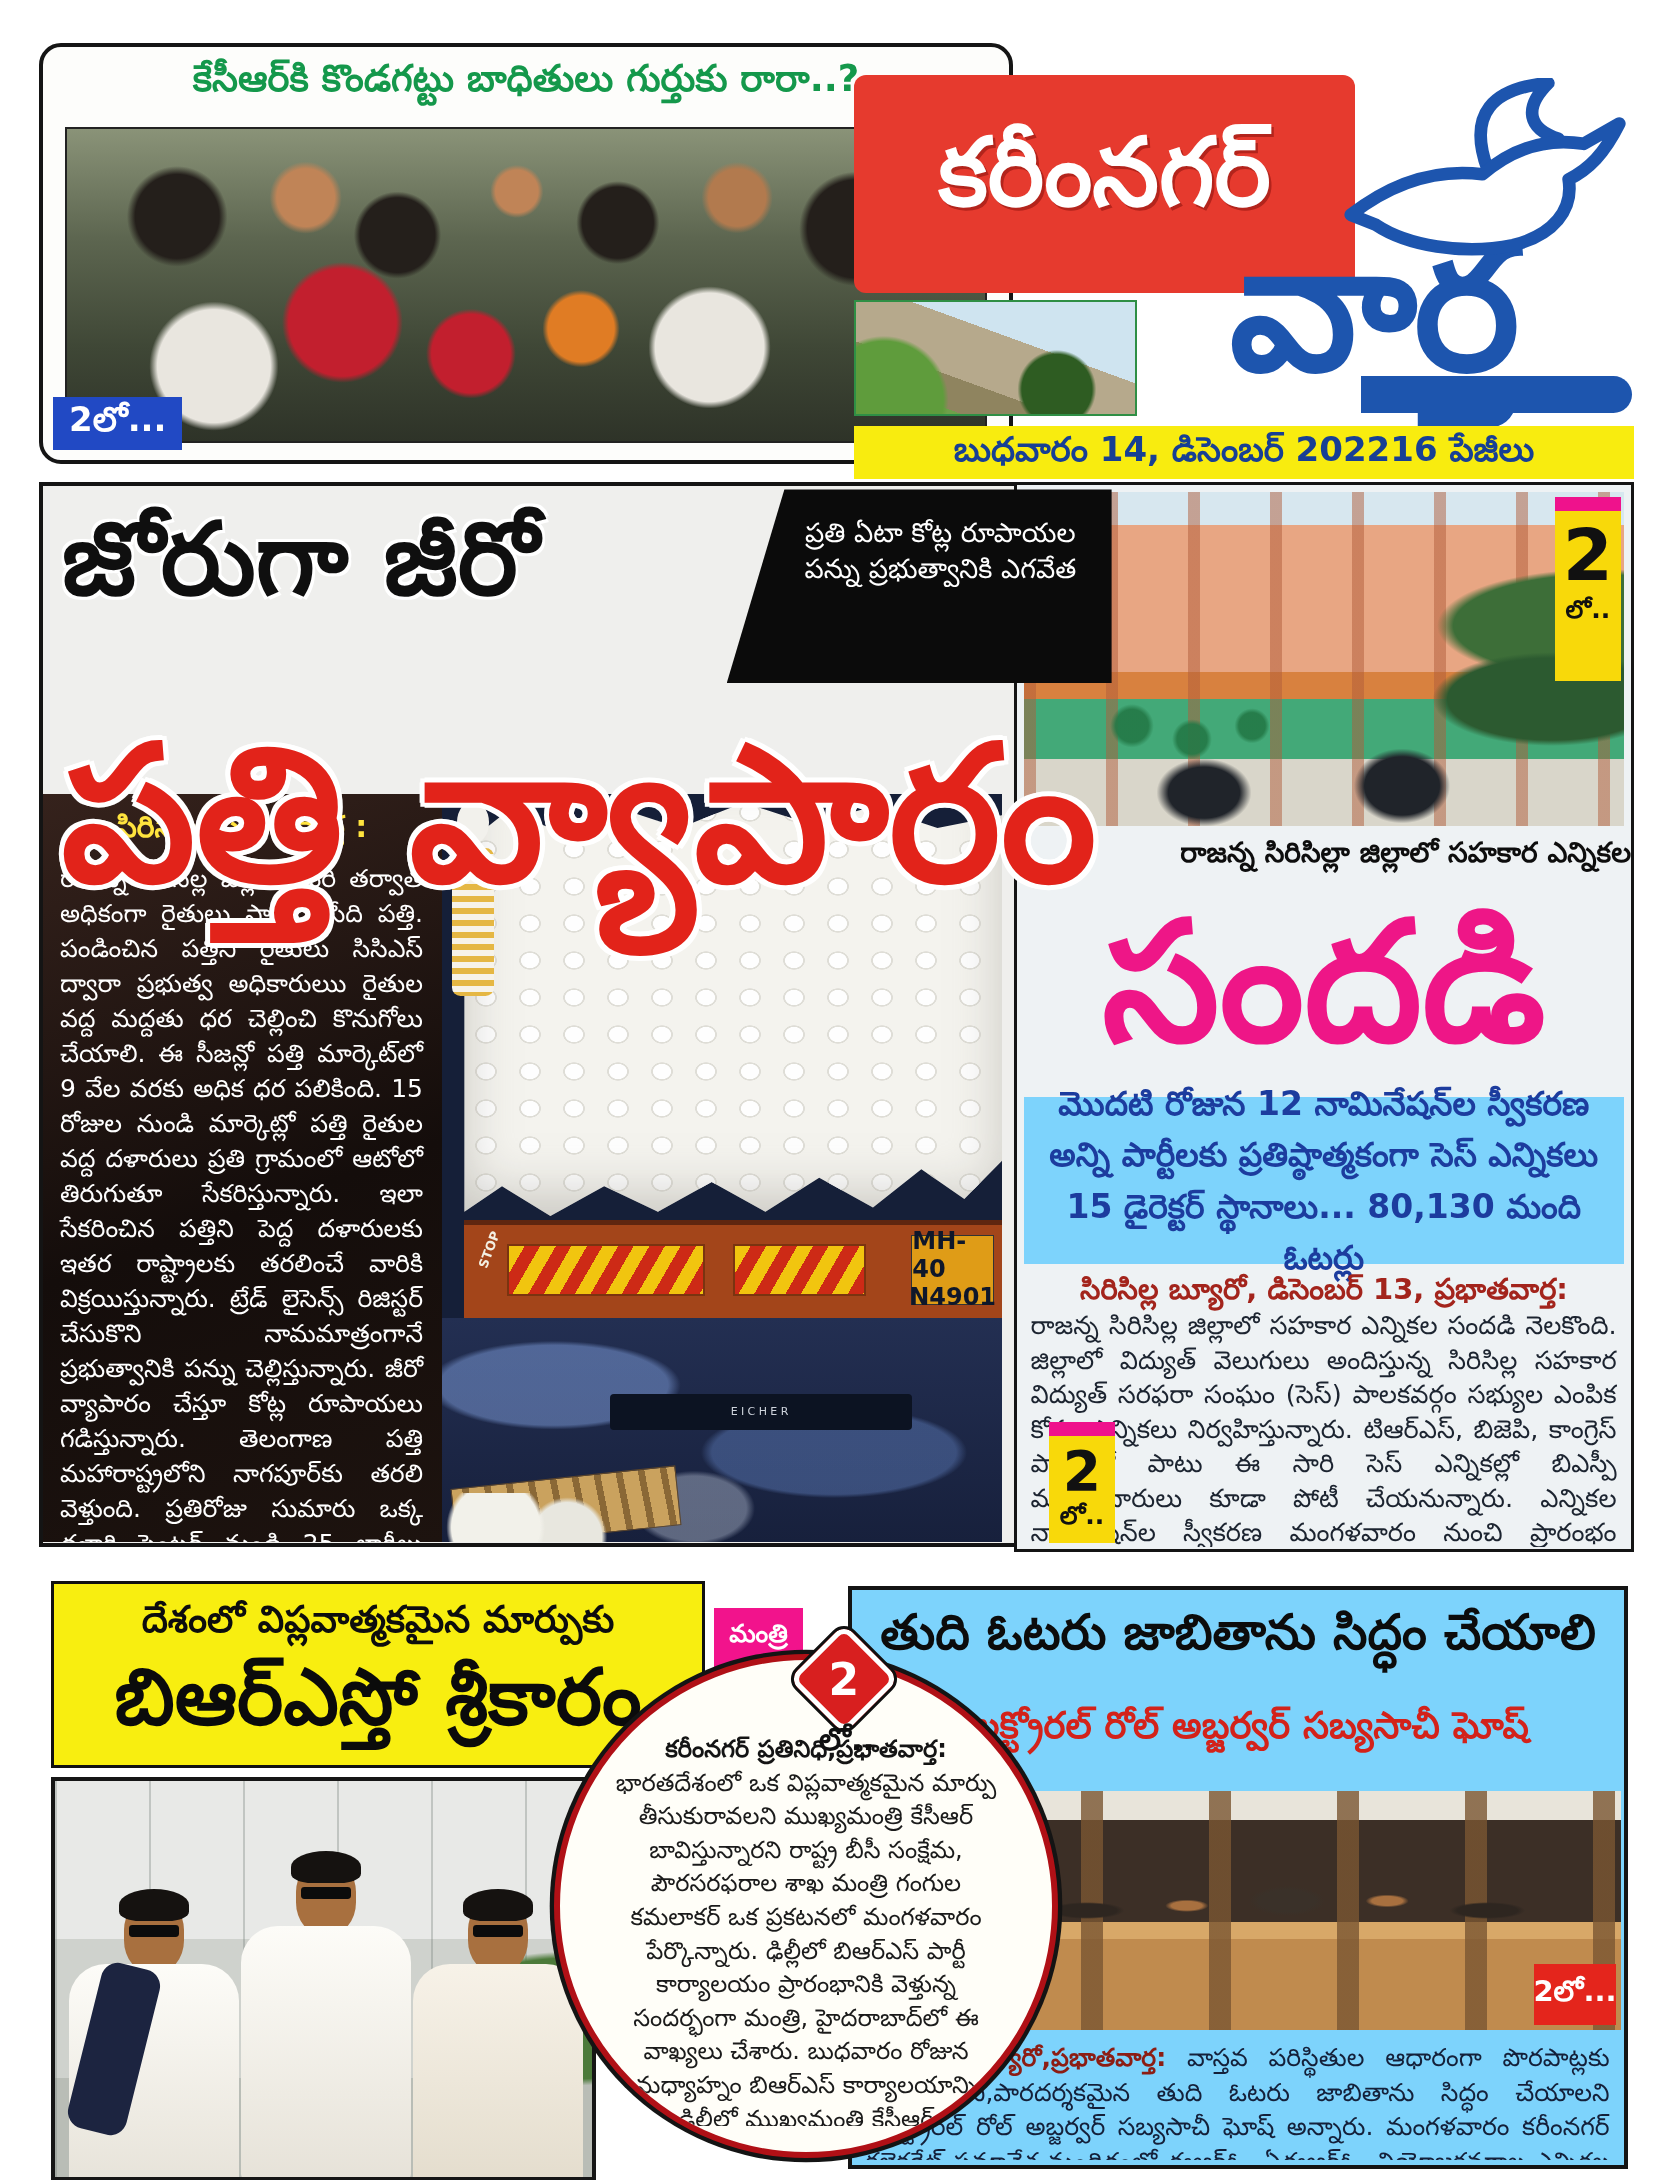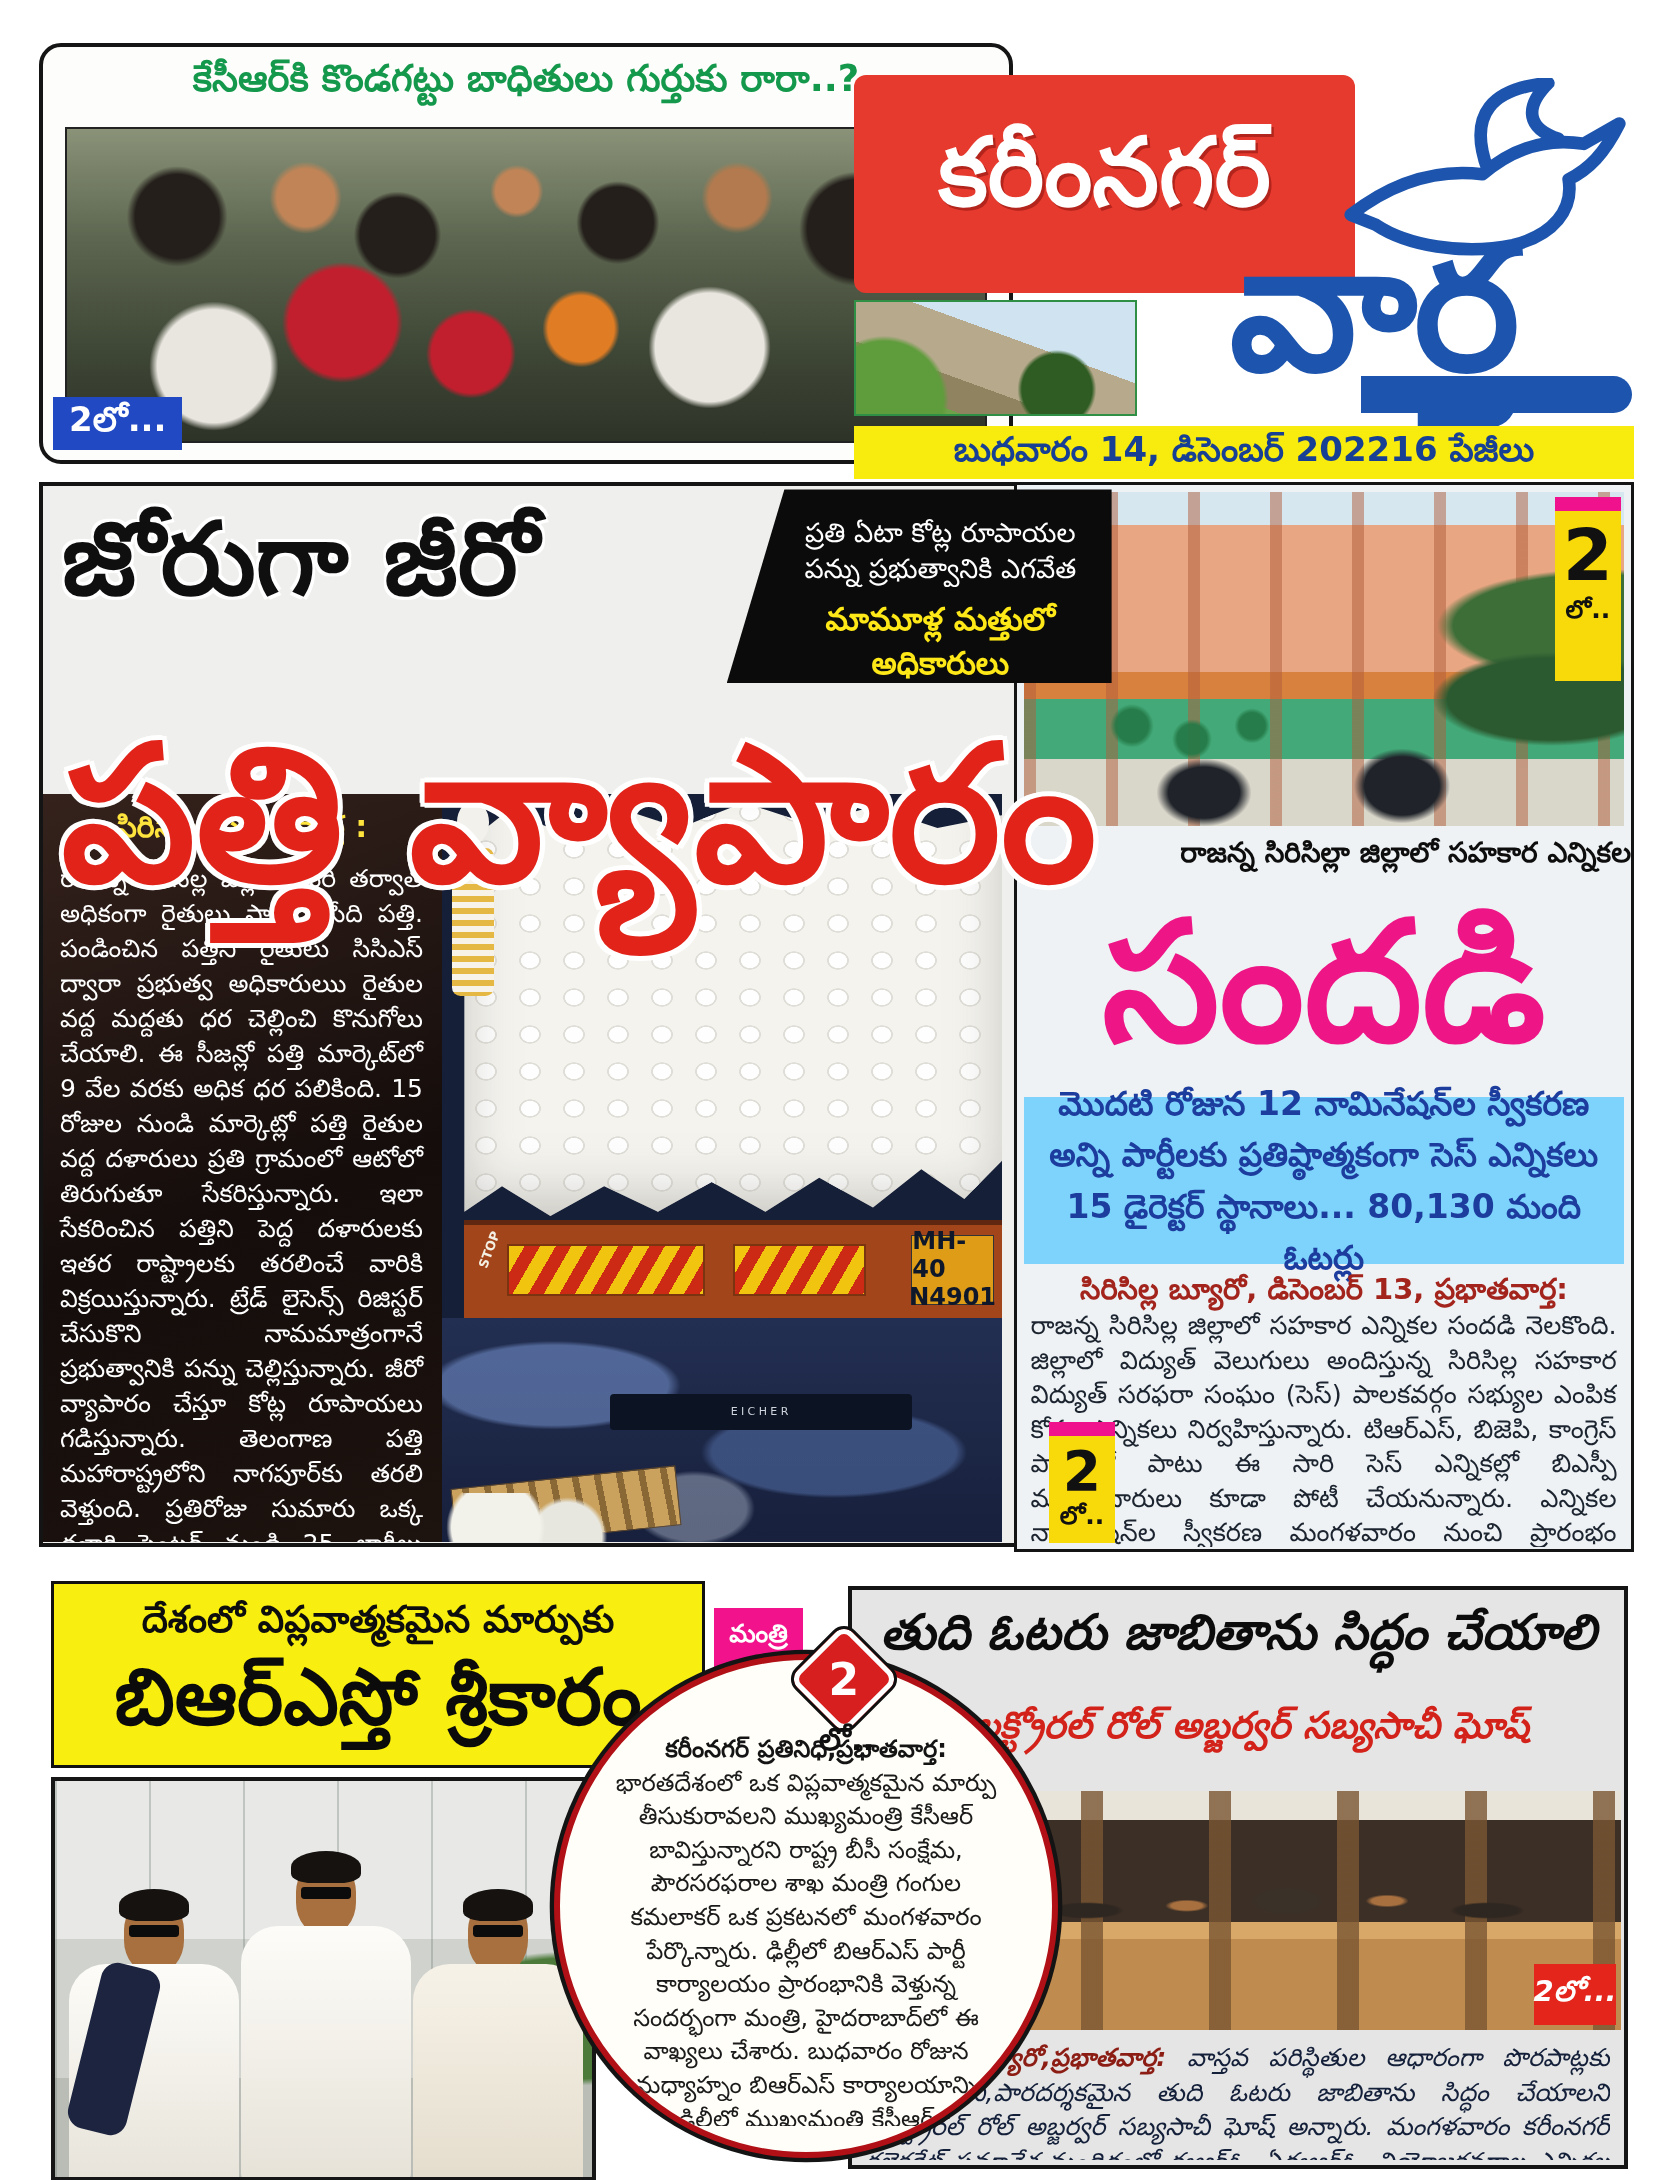--- a/index.html
+++ b/index.html
@@ -157,22 +157,22 @@
   .p2{left:186px;bottom:-5.1px;} .p2 .torso{height:256px;}
   .p3{left:358px;} .p3 .torso{background:linear-gradient(#f7f2e8,#e3dccc);}
 
   .circle-panel{left:554px;top:1654px;width:504px;height:504px;border-radius:50%;background:#fffef8;
      border:6.8px solid #b01016;box-shadow:0 0 0 4.3px #141414;z-index:6;box-sizing:border-box;overflow:hidden;}
   .circle-text{position:absolute;left:49px;right:49px;top:73px;bottom:25.6px;text-align:center;
      font-size:24px;line-height:1.4;color:#1b1b1b;overflow:hidden;}
   .circle-text b{font-weight:800;color:#141414;}
 
   
-  .voter-box{left:848px;top:1586px;width:780px;height:583px;border:4.3px solid #141414;background:#e5e5e5;
-     box-sizing:border-box;overflow:hidden;z-index:1;font-style:italic;}
+  .voter-box{left:848px;top:1586px;width:780px;height:583px;border:4.3px solid #141414;background:#7dd3fc;
+     box-sizing:border-box;overflow:hidden;z-index:1;}
   .voter-h{left:0;top:13.6px;width:100%;text-align:center;font-size:49px;font-weight:900;color:#0c0c0c;}
   .voter-sub{left:0;top:114px;width:100%;text-align:center;font-size:37px;font-weight:800;color:#d3221a;}
   .meeting-photo{left:101px;top:201px;width:668px;height:239px;overflow:hidden;
      background:
        radial-gradient(ellipse at 50% 46%,#3a3129 0 6%,transparent 8%),
        radial-gradient(ellipse at 35% 48%,#a8703f 0 2.5%,transparent 3.5%),
        radial-gradient(ellipse at 50% 44%,#a8703f 0 2.5%,transparent 3.5%),
        radial-gradient(ellipse at 65% 46%,#a8703f 0 2.5%,transparent 3.5%),
        radial-gradient(ellipse at 20% 50%,#2e2620 0 4%,transparent 5%),
        radial-gradient(ellipse at 80% 50%,#2e2620 0 4%,transparent 5%),
@@ -207,21 +207,20 @@
   <div class="abs dam-photo"></div>
   <div class="abs date-bar">
     <span>బుధవారం 14, డిసెంబర్ 2022</span>
     <span>16 పేజీలు</span>
   </div>
 
   <div class="abs cotton-box">
     <div class="abs cotton-kicker">జోరుగా జీరో</div>
     <div class="abs cotton-strap">
       <div class="strap-l1">ప్రతి ఏటా కోట్ల రూపాయల పన్ను ప్రభుత్వానికి ఎగవేత</div>
-      <div class="strap-l2">మామూళ్ల మత్తులో అధికారులు</div>
     </div>
     <div class="abs cotton-headline">పత్తి వ్యాపారం</div>
 
     <div class="abs cotton-photo">
       <div class="abs cotton-pile"></div>
       <div class="abs worker">
         <div class="helmet"></div>
         <div class="wbody"></div>
       </div>
       <div class="abs truck-band">

